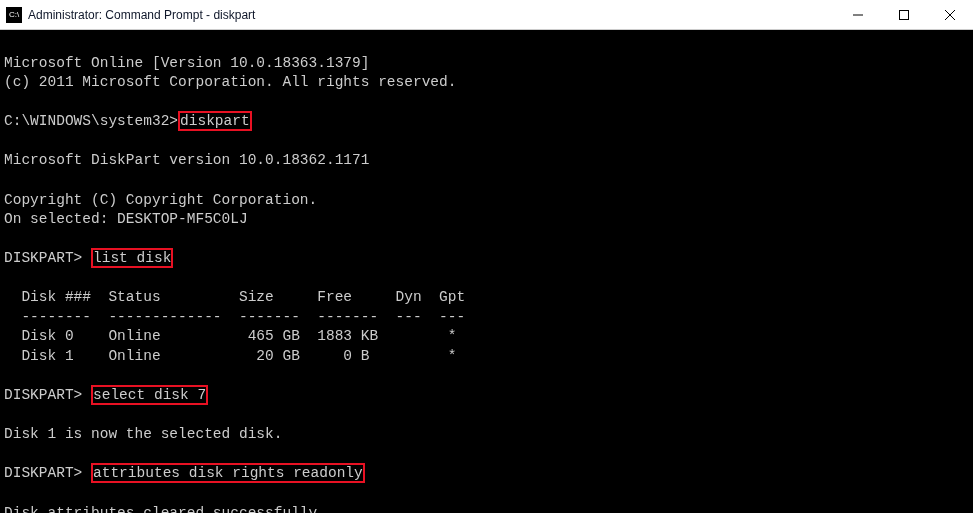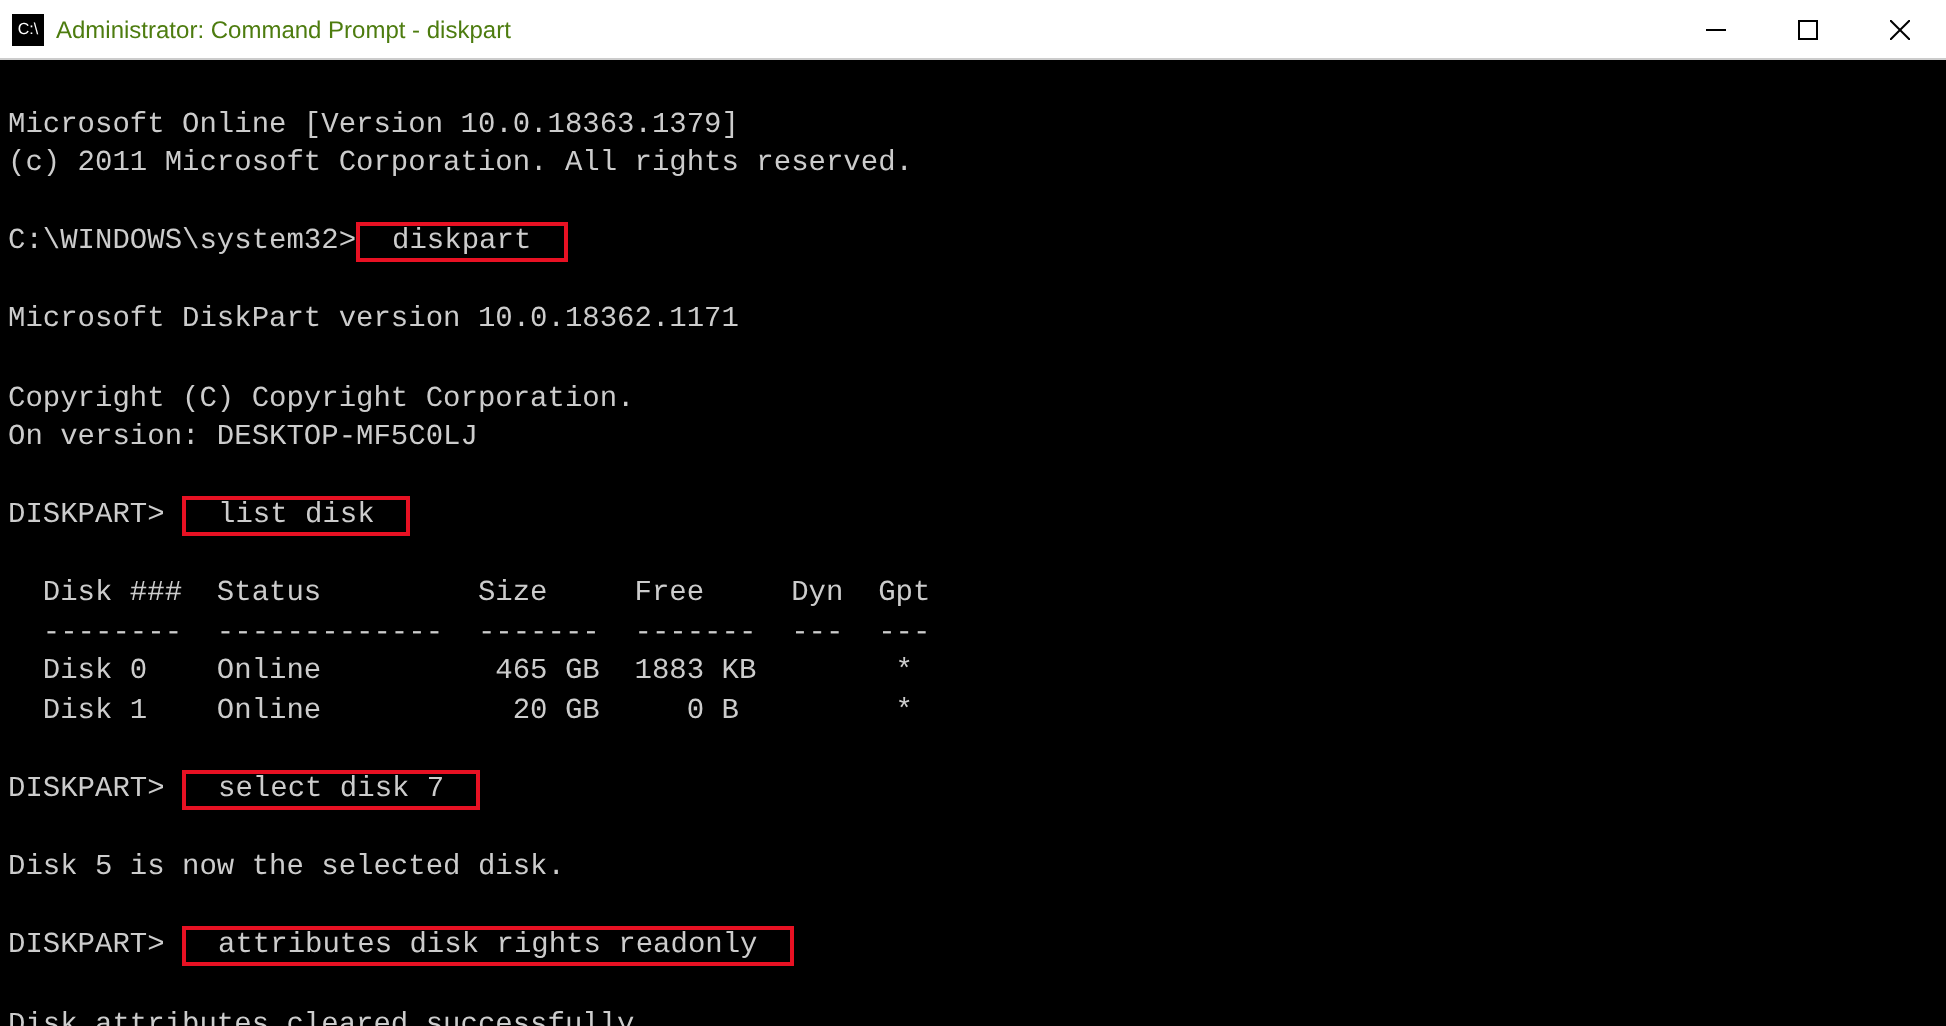--- a/index.html
+++ b/index.html
@@ -36,21 +36,21 @@
       align-items: center;
       justify-content: center;
       color: #fff;
       font-size: 8px;
       font-family: Arial, sans-serif;
       margin-right: 6px;
     }
     .titlebar-text {
       font-family: "Segoe UI", Arial, sans-serif;
       font-size: 12px;
-      color: #4d7c0f;
+      color: #0f172a;
       flex: 1;
     }
     .window-controls {
       display: flex;
       height: 100%;
     }
     .win-btn {
       width: 46px;
       height: 100%;
       display: flex;
@@ -73,21 +73,21 @@
       line-height: 1.35;
       white-space: pre;
       overflow: hidden;
       position: relative;
     }
     .line {
       white-space: pre;
     }
     .highlight {
       border: 2px solid #e81123;
-      padding: 0 16px;
+      padding: 0 0;
       font-family: Liberation Mono, monospace;
     }
   </style>
 </head>
 <body>
 
 <div class="window">
   <div class="titlebar">
     <div class="titlebar-icon">
       <span>C:\</span>
@@ -115,32 +115,32 @@
 
   <div class="terminal">
 <span class="line">Microsoft Online [Version 10.0.18363.1379]</span>
 <span class="line">(c) 2011 Microsoft Corporation. All rights reserved.</span>
 <span class="line"></span>
 <span class="line"><span>C:\WINDOWS\system32&gt;</span><span class="highlight">diskpart</span></span>
 <span class="line"></span>
 <span class="line">Microsoft DiskPart version 10.0.18362.1171</span>
 <span class="line"></span>
 <span class="line">Copyright (C) Copyright Corporation.</span>
-<span class="line">On version: DESKTOP-MF5C0LJ</span>
+<span class="line">On selected: DESKTOP-MF5C0LJ</span>
 <span class="line"></span>
 <span class="line"><span>DISKPART&gt; </span><span class="highlight">list disk</span></span>
 <span class="line"></span>
 <span class="line">  Disk ###  Status         Size     Free     Dyn  Gpt</span>
 <span class="line">  --------  -------------  -------  -------  ---  ---</span>
 <span class="line">  Disk 0    Online          465 GB  1883 KB        *</span>
 <span class="line">  Disk 1    Online           20 GB     0 B         *</span>
 <span class="line"></span>
 <span class="line"><span>DISKPART&gt; </span><span class="highlight">select disk 7</span></span>
 <span class="line"></span>
-<span class="line">Disk 5 is now the selected disk.</span>
+<span class="line">Disk 1 is now the selected disk.</span>
 <span class="line"></span>
 <span class="line"><span>DISKPART&gt; </span><span class="highlight">attributes disk rights readonly</span></span>
 <span class="line"></span>
 <span class="line">Disk attributes cleared successfully.</span>
 <span class="line"></span>
 
   </div>
 </div>
 
 </body></html>

